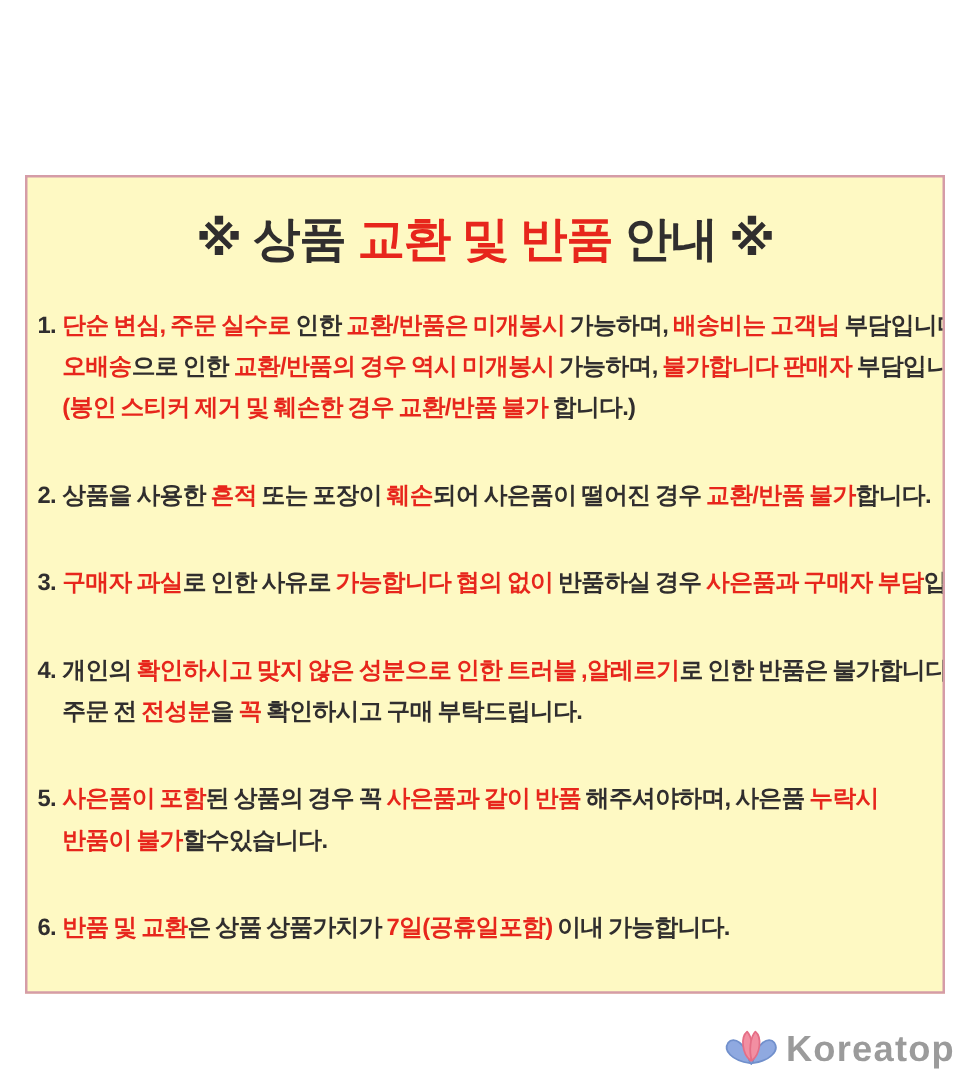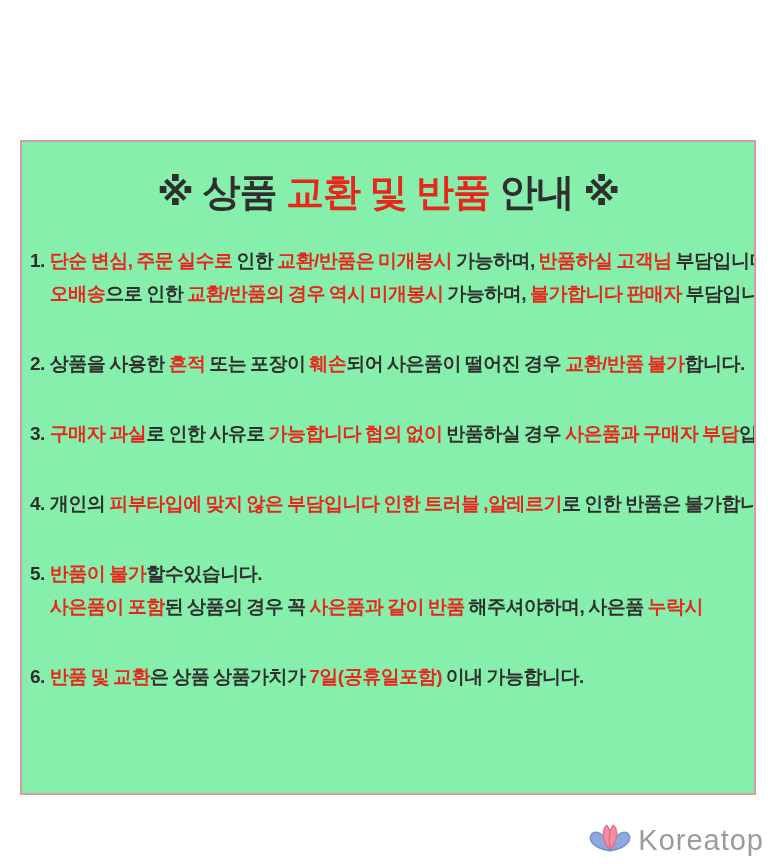--- a/index.html
+++ b/index.html
@@ -3,21 +3,21 @@
 <meta charset="utf-8">
 <style>
   html,body{margin:0;padding:0;}
   body{
     width:780px;height:864px;position:relative;overflow:hidden;
     background:#ffffff;
     font-family:"Liberation Sans","DejaVu Sans",sans-serif;
   }
   .notice-box{
     position:absolute;left:20px;top:140px;width:736px;height:655px;
-    border:2px solid #d59ca7;background:#86efac;box-sizing:border-box;
+    border:2px solid #d59ca7;background:#fef9c3;box-sizing:border-box;
     overflow:hidden;
   }
   .title{
     margin:26px 0 0 0;text-align:center;
     font-size:38px;font-weight:800;letter-spacing:-1px;line-height:48px;
   }
   .items{
     margin-top:28px;padding:0 6px 0 8px;
     font-size:19px;font-weight:700;letter-spacing:-0.5px;word-spacing:-1px;
   }
@@ -26,61 +26,63 @@
   .num{flex:0 0 auto;margin-right:5px;line-height:33px;}
   .lines{flex:1 1 auto;min-width:0;}
   .line{line-height:33px;white-space:nowrap;}
   .dark{color:#302e2e;}
   .red{color:#e7261c;}
   .brand{
     position:absolute;right:16px;top:818px;height:44px;
     display:flex;align-items:center;gap:5px;
   }
   .brand-text{
-    color:#9b9b9b;font-size:29px;font-weight:400;letter-spacing:1px;
+    color:#9b9b9b;font-size:29px;font-weight:700;letter-spacing:1px;
     line-height:44px;
   }
   .lotus{display:block;}
 </style>
 </head>
 <body>
 
 <div class="notice-box">
   <h1 class="title"><span class="dark">※ 상품 </span><span class="red">교환 및 반품</span><span class="dark"> 안내 ※</span></h1>
   <div class="items">
       <div class="item">
         <span class="num dark">1.</span>
         <div class="lines">
-          <div class="line"><span class="red">단순 변심, 주문 실수로</span><span class="dark"> 인한 </span><span class="red">교환/반품은 미개봉시</span><span class="dark"> 가능하며, </span><span class="red">반품하실 고객님</span><span class="dark"> 부담입니다.</span></div>
+          <div class="line"><span class="red">단순 변심, 주문 실수로</span><span class="dark"> 인한 </span><span class="red">교환/반품은 미개봉시</span><span class="dark"> 가능하며, </span><span class="red">배송비는 고객님</span><span class="dark"> 부담입니다.</span></div>
           <div class="line"><span class="red">오배송</span><span class="dark">으로 인한 </span><span class="red">교환/반품의 경우 역시 미개봉시</span><span class="dark"> 가능하며, </span><span class="red">불가합니다 판매자</span><span class="dark"> 부담입니다.</span></div>
+          <div class="line"><span class="red">(봉인 스티커 제거 및 훼손한 경우 교환/반품 불가</span><span class="dark"> 합니다.)</span></div>
         </div>
       </div>
       <div class="item">
         <span class="num dark">2.</span>
         <div class="lines">
           <div class="line"><span class="dark">상품을 사용한 </span><span class="red">흔적</span><span class="dark"> 또는 포장이 </span><span class="red">훼손</span><span class="dark">되어 사은품이 떨어진 경우 </span><span class="red">교환/반품 불가</span><span class="dark">합니다.</span></div>
         </div>
       </div>
       <div class="item">
         <span class="num dark">3.</span>
         <div class="lines">
           <div class="line"><span class="red">구매자 과실</span><span class="dark">로 인한 사유로 </span><span class="red">가능합니다 협의 없이</span><span class="dark"> 반품하실 경우 </span><span class="red">사은품과 구매자 부담</span><span class="dark">입니다.</span></div>
         </div>
       </div>
       <div class="item">
         <span class="num dark">4.</span>
         <div class="lines">
-          <div class="line"><span class="dark">개인의 </span><span class="red">피부타입에 맞지 않은 부담입니다 인한 트러블 ,알레르기</span><span class="dark">로 인한 반품은 불가합니다.</span></div>
+          <div class="line"><span class="dark">개인의 </span><span class="red">확인하시고 맞지 않은 성분으로 인한 트러블 ,알레르기</span><span class="dark">로 인한 반품은 불가합니다.</span></div>
+          <div class="line"><span class="dark">주문 전 </span><span class="red">전성분</span><span class="dark">을 </span><span class="red">꼭</span><span class="dark"> 확인하시고 구매 부탁드립니다.</span></div>
         </div>
       </div>
       <div class="item">
         <span class="num dark">5.</span>
         <div class="lines">
+          <div class="line"><span class="red">사은품이 포함</span><span class="dark">된 상품의 경우 꼭 </span><span class="red">사은품과 같이 반품</span><span class="dark"> 해주셔야하며, 사은품 </span><span class="red">누락시</span></div>
           <div class="line"><span class="red">반품이 불가</span><span class="dark">할수있습니다.</span></div>
-          <div class="line"><span class="red">사은품이 포함</span><span class="dark">된 상품의 경우 꼭 </span><span class="red">사은품과 같이 반품</span><span class="dark"> 해주셔야하며, 사은품 </span><span class="red">누락시</span></div>
         </div>
       </div>
       <div class="item">
         <span class="num dark">6.</span>
         <div class="lines">
           <div class="line"><span class="red">반품 및 교환</span><span class="dark">은 상품 상품가치가 </span><span class="red">7일(공휴일포함)</span><span class="dark"> 이내 가능합니다.</span></div>
         </div>
       </div>
     </div>
 </div>

